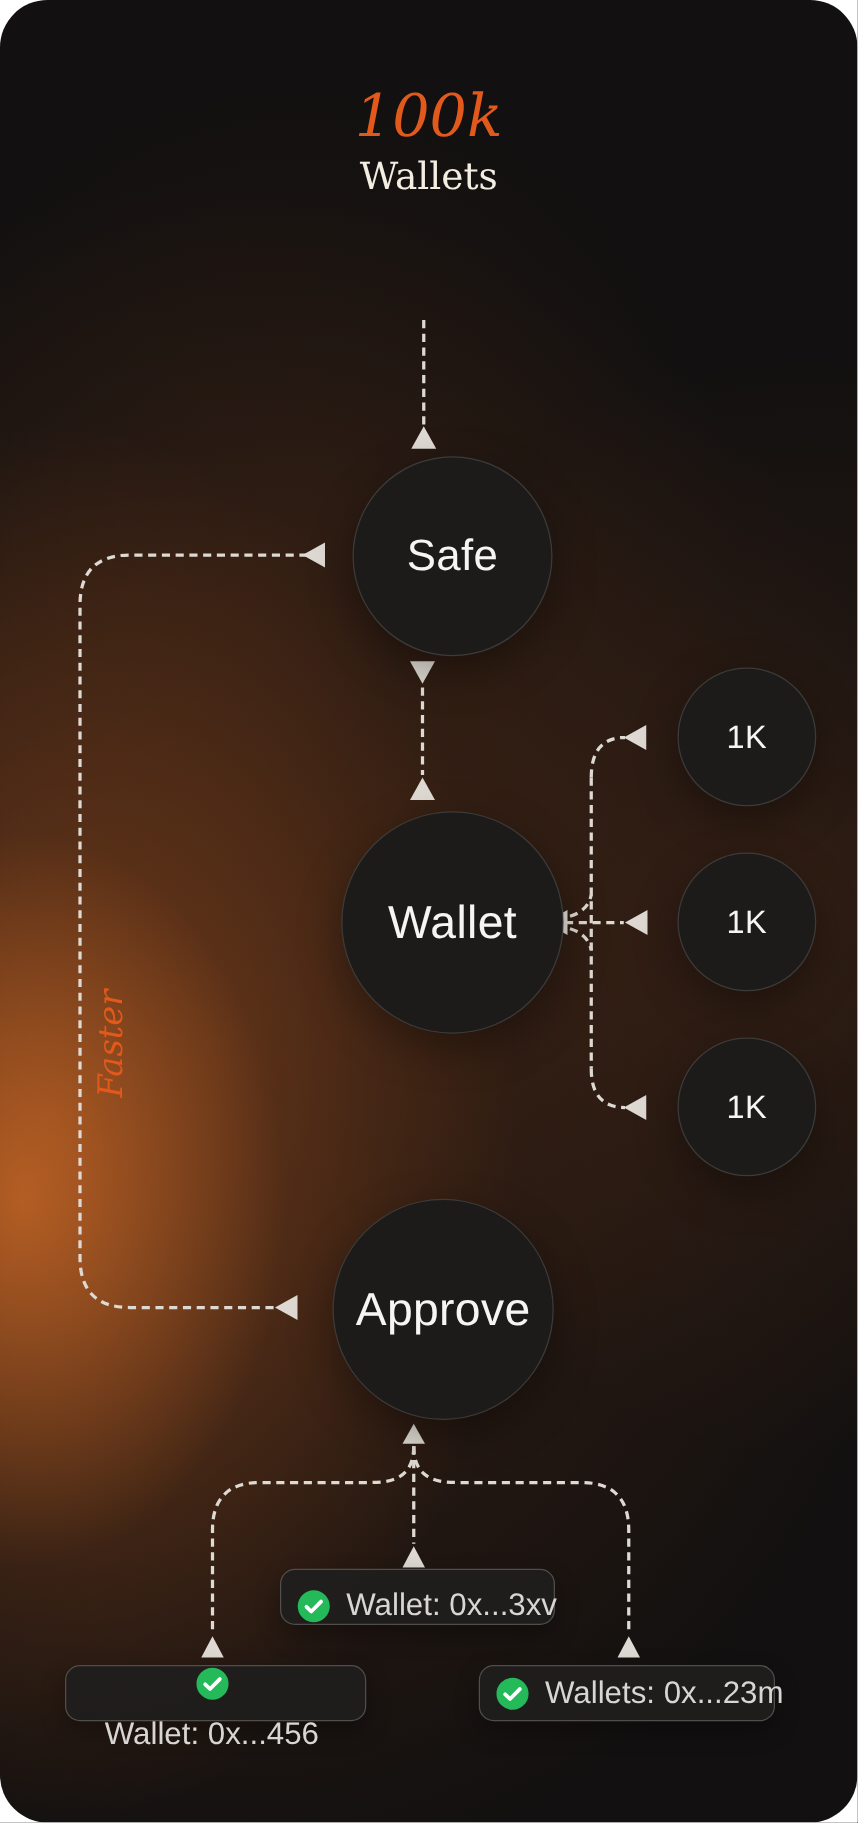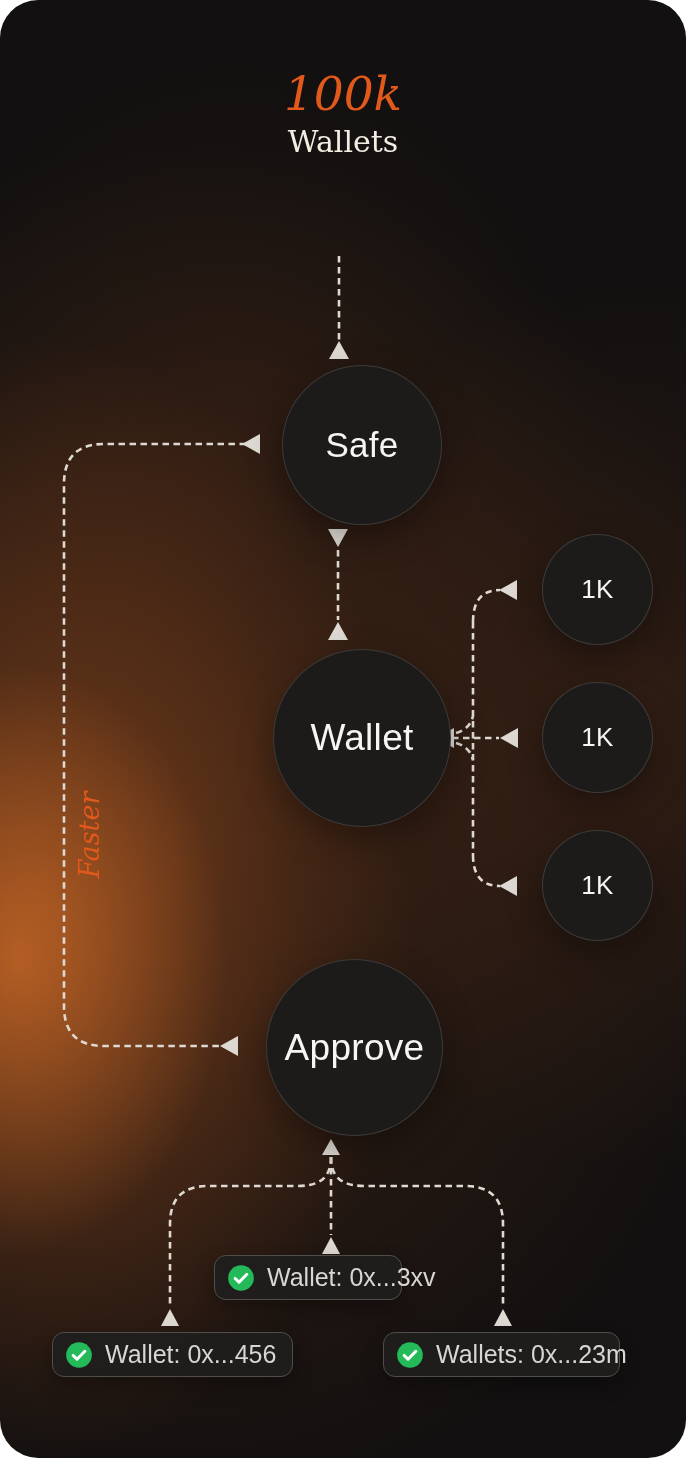--- a/index.html
+++ b/index.html
@@ -70,22 +70,22 @@
     font-family:"DejaVu Serif",serif;font-style:italic;font-size:27px;color:var(--accent-orange);
   }
 
   .wallet-chip{
     position:absolute;z-index:3;height:45px;box-sizing:border-box;
     display:flex;align-items:center;gap:12px;padding:0 18px 0 12px;
     background:var(--chip-bg);border:1.5px solid var(--chip-border);border-radius:12px;
     color:var(--chip-text);font-size:25px;
     box-shadow:0 8px 20px rgba(0,0,0,0.3);
   }
-  .chip-top{left:214px;top:1255px;width:188px;}
-  .chip-left{left:52px;top:1332px;width:241px;}
+  .chip-top{left:224px;top:1255px;width:220px;align-items:flex-end;}
+  .chip-left{left:52px;top:1332px;width:241px;flex-direction:column;}
   .chip-right{left:383px;top:1332px;width:237px;}
   .check{flex:0 0 auto;}
   .chip-label{white-space:nowrap;}
 </style>
 </head>
 <body>
 
 <div class="canvas">
 
   <svg class="edges" width="686" height="1458" viewBox="0 0 686 1458">

